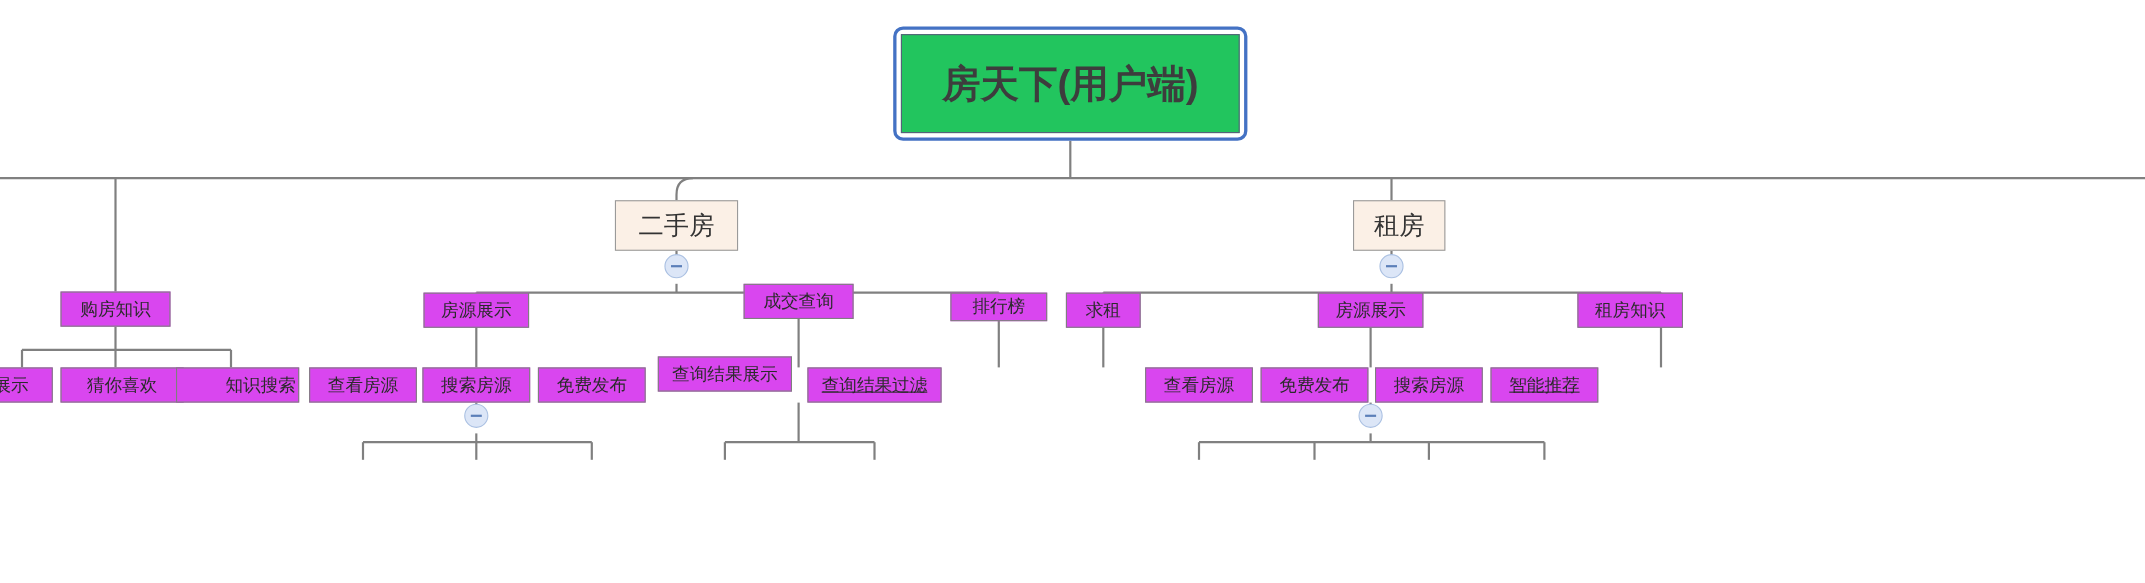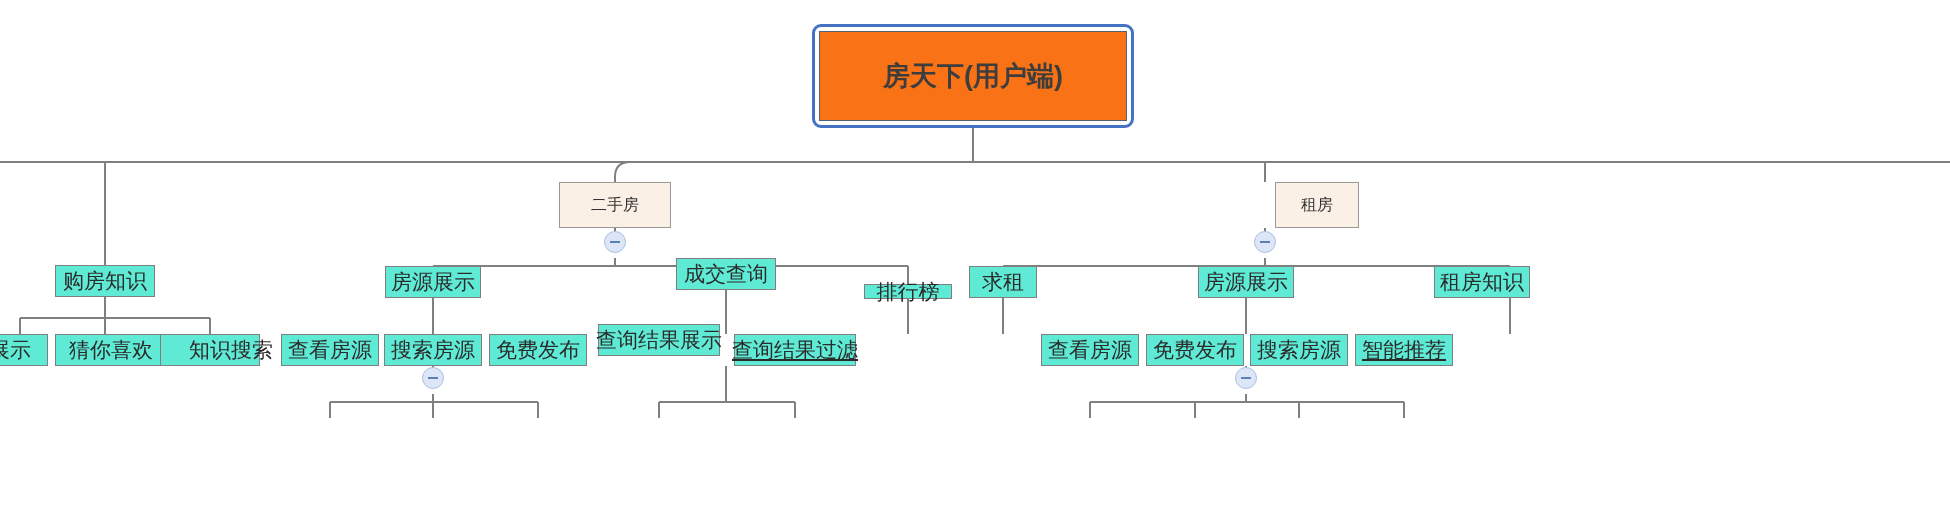--- a/index.html
+++ b/index.html
@@ -39,41 +39,41 @@
   .node.root {
     border: 3px solid #4472c4;
     border-radius: 9px;
     background: #ffffff;
     padding: 4px;
   }
   .node.root .inner {
     width: 100%;
     height: 100%;
     box-sizing: border-box;
-    background: #f97316;
+    background: #22c55e;
     border: 1px solid #56617a;
     display: flex;
     align-items: center;
     justify-content: center;
-    font-size: 27px;
+    font-size: 35px;
     font-weight: bold;
     color: #3d3d3d;
   }
   
   .node.l2 {
     background: #fbf0e6;
     border: 1px solid #9a9a9a;
-    font-size: 16px;
+    font-size: 23px;
     color: #333333;
   }
   
   .node.l3, .node.l4 {
-    background: #5eead4;
+    background: #d946ef;
     border: 1px solid #7f7f7f;
-    font-size: 21px;
+    font-size: 16px;
     color: #2b2b2b;
   }
   
   .toggle {
     position: absolute;
     width: 22px;
     height: 22px;
     border-radius: 50%;
     background: #dce6f7;
     border: 1px solid #aac0e2;
@@ -198,37 +198,37 @@
   </svg>
 
   <div class="node root" style="left:812px; top:24px; width:322px; height:104px;">
     <div class="inner">房天下(用户端)</div>
   </div>
 
   <div class="node l2" style="left:559px; top:182px; width:112px; height:46px;">
     <span>二手房</span>
   </div>
 
-  <div class="node l2" style="left:1275px; top:182px; width:84px; height:46px;">
+  <div class="node l2" style="left:1230px; top:182px; width:84px; height:46px;">
     <span>租房</span>
   </div>
 
   <div class="node l3" style="left:55px; top:265px; width:100px; height:32px;">
     <span>购房知识</span>
   </div>
 
   <div class="node l3" style="left:385px; top:266px; width:96px; height:32px;">
     <span>房源展示</span>
   </div>
 
   <div class="node l3" style="left:676px; top:258px; width:100px; height:32px;">
     <span>成交查询</span>
   </div>
 
-  <div class="node l3" style="left:864px; top:266px; width:88px; height:15px;margin-top:18px;">
+  <div class="node l3" style="left:864px; top:266px; width:88px; height:26px;">
     <span>排行榜</span>
   </div>
 
   <div class="node l3" style="left:969px; top:266px; width:68px; height:32px;">
     <span>求租</span>
   </div>
 
   <div class="node l3" style="left:1198px; top:266px; width:96px; height:32px;">
     <span>房源展示</span>
   </div>
@@ -238,21 +238,21 @@
   </div>
 
   <div class="node l4" style="left:-28px; top:334px; width:76px; height:32px;">
     <span>展示</span>
   </div>
 
   <div class="node l4" style="left:55px; top:334px; width:112px; height:32px;">
     <span>猜你喜欢</span>
   </div>
 
-  <div class="node l4" style="left:160px; top:334px; width:100px; height:32px;padding-left:42px;">
+  <div class="node l4" style="left:160px; top:334px; width:112px; height:32px;padding-left:42px;">
     <span>知识搜索</span>
   </div>
 
   <div class="node l4" style="left:281px; top:334px; width:98px; height:32px;">
     <span>查看房源</span>
   </div>
 
   <div class="node l4" style="left:384px; top:334px; width:98px; height:32px;">
     <span>搜索房源</span>
   </div>

